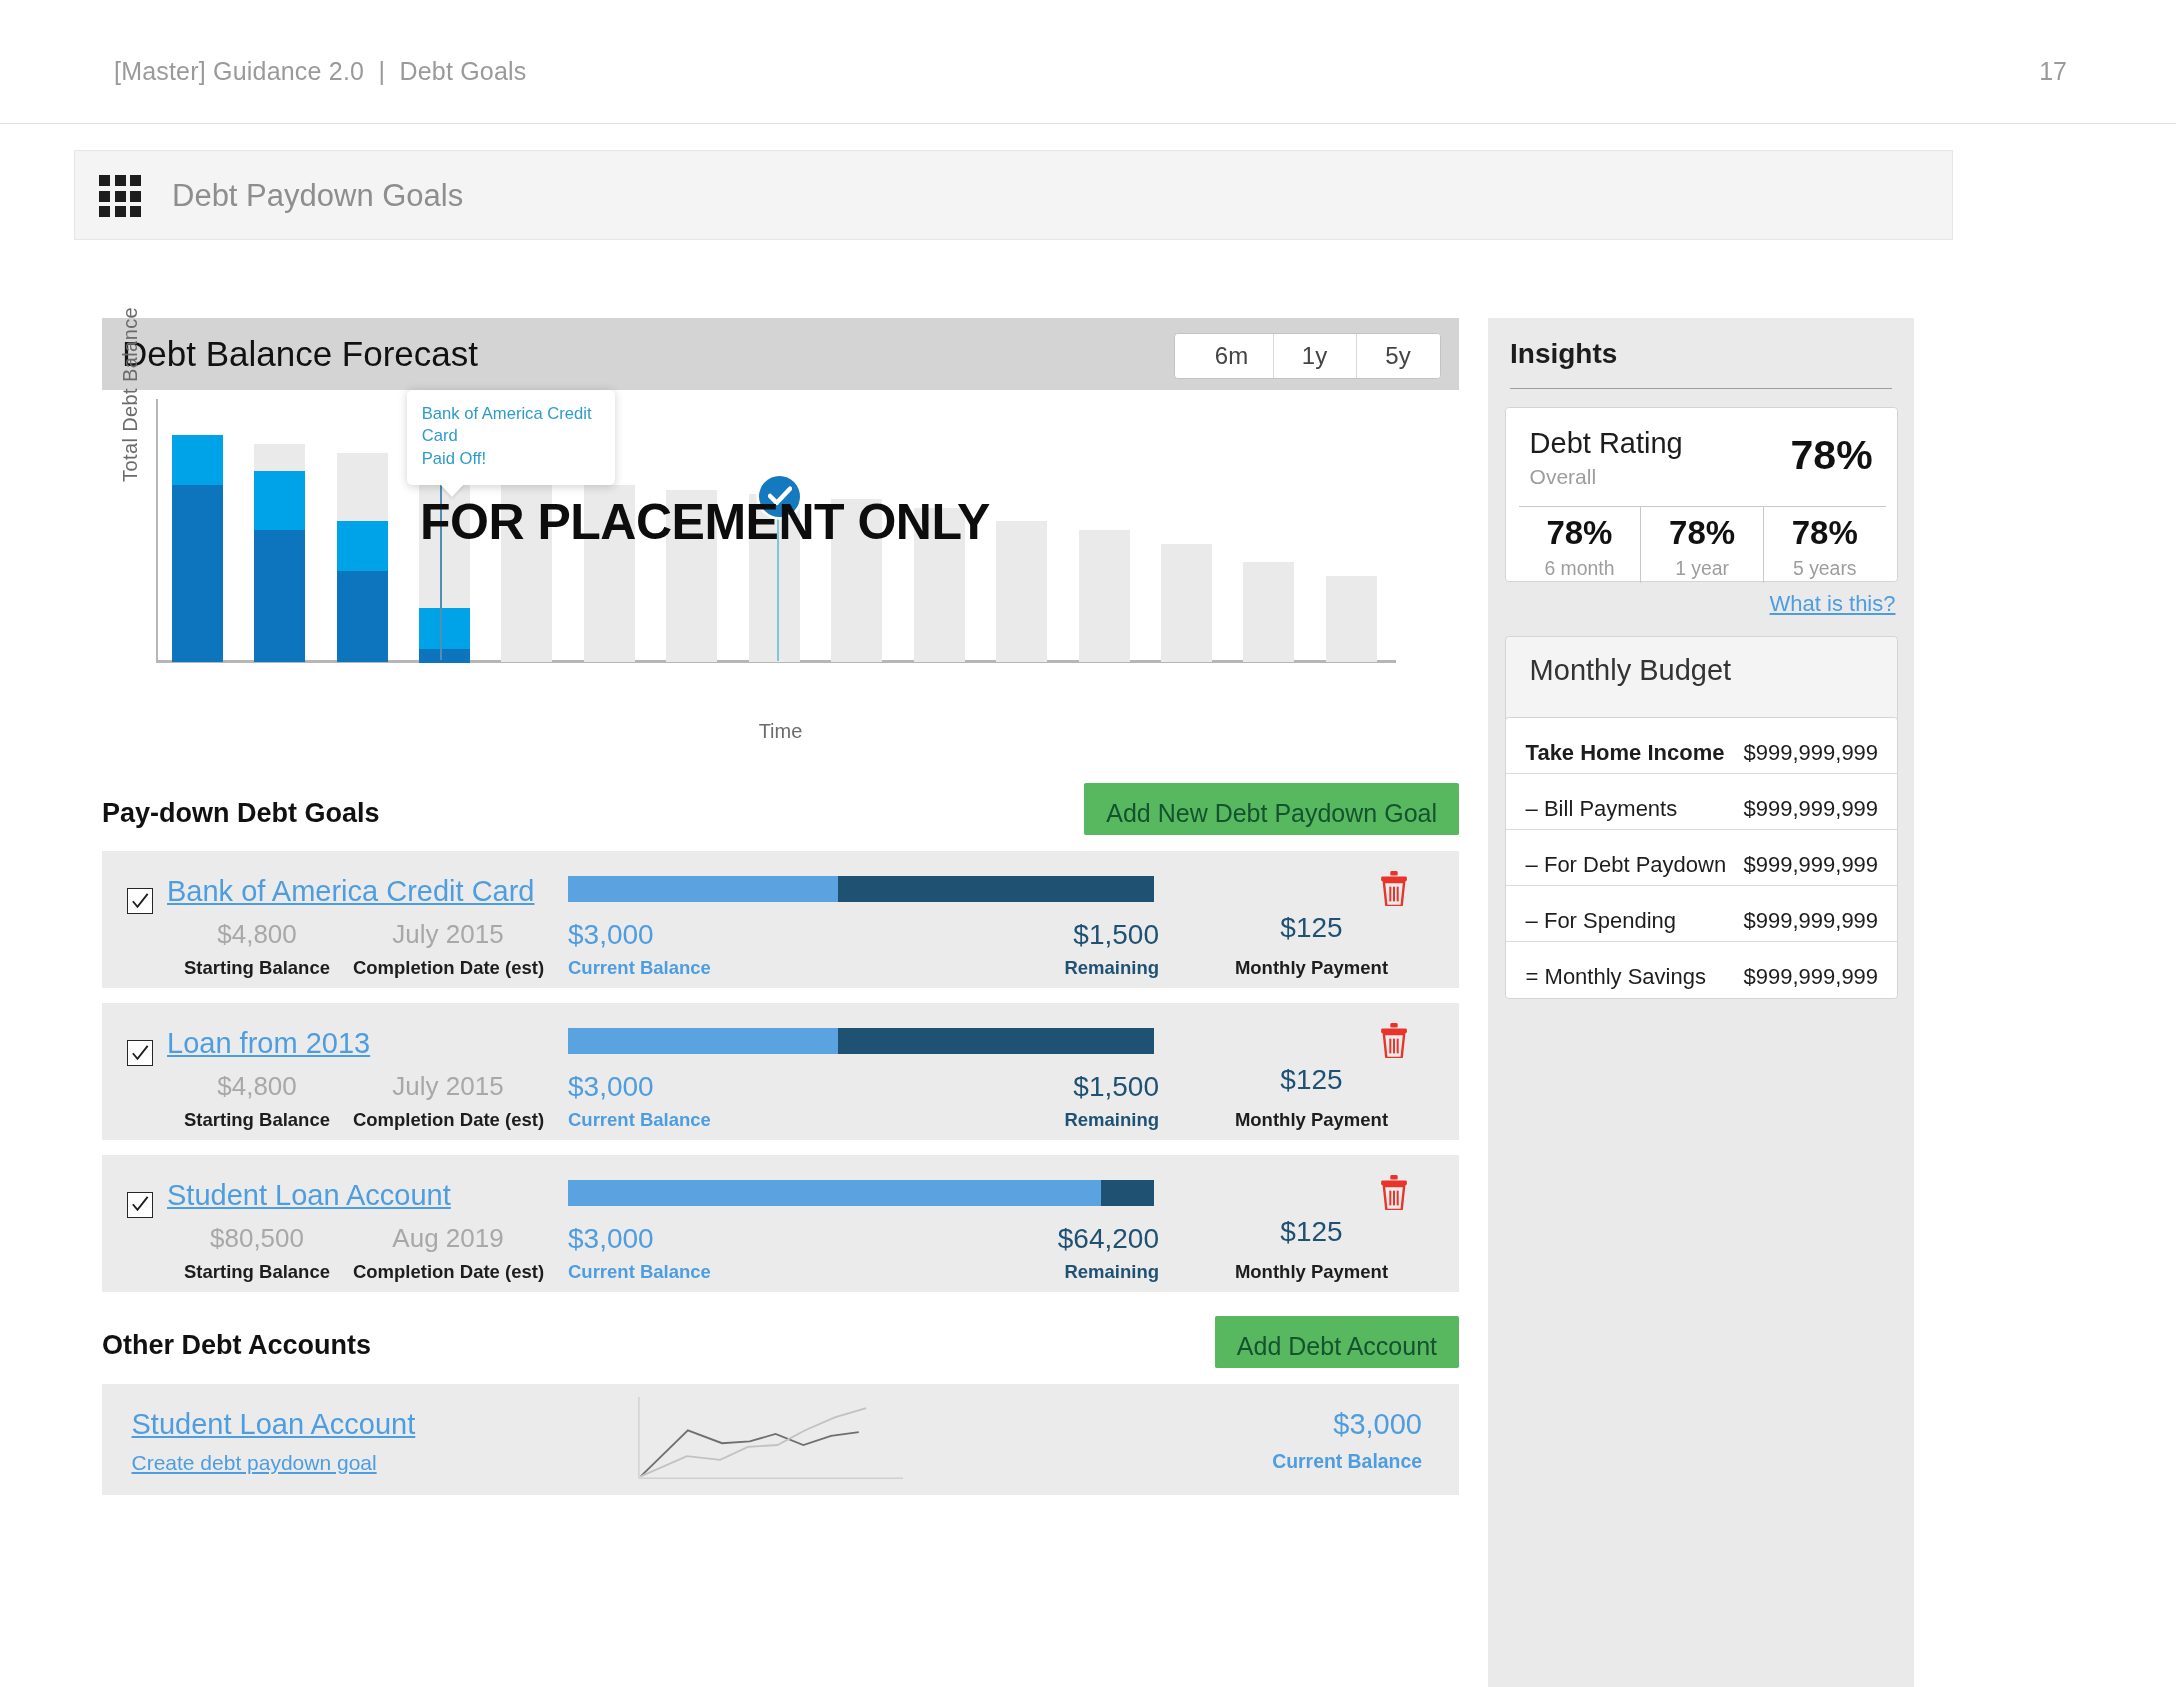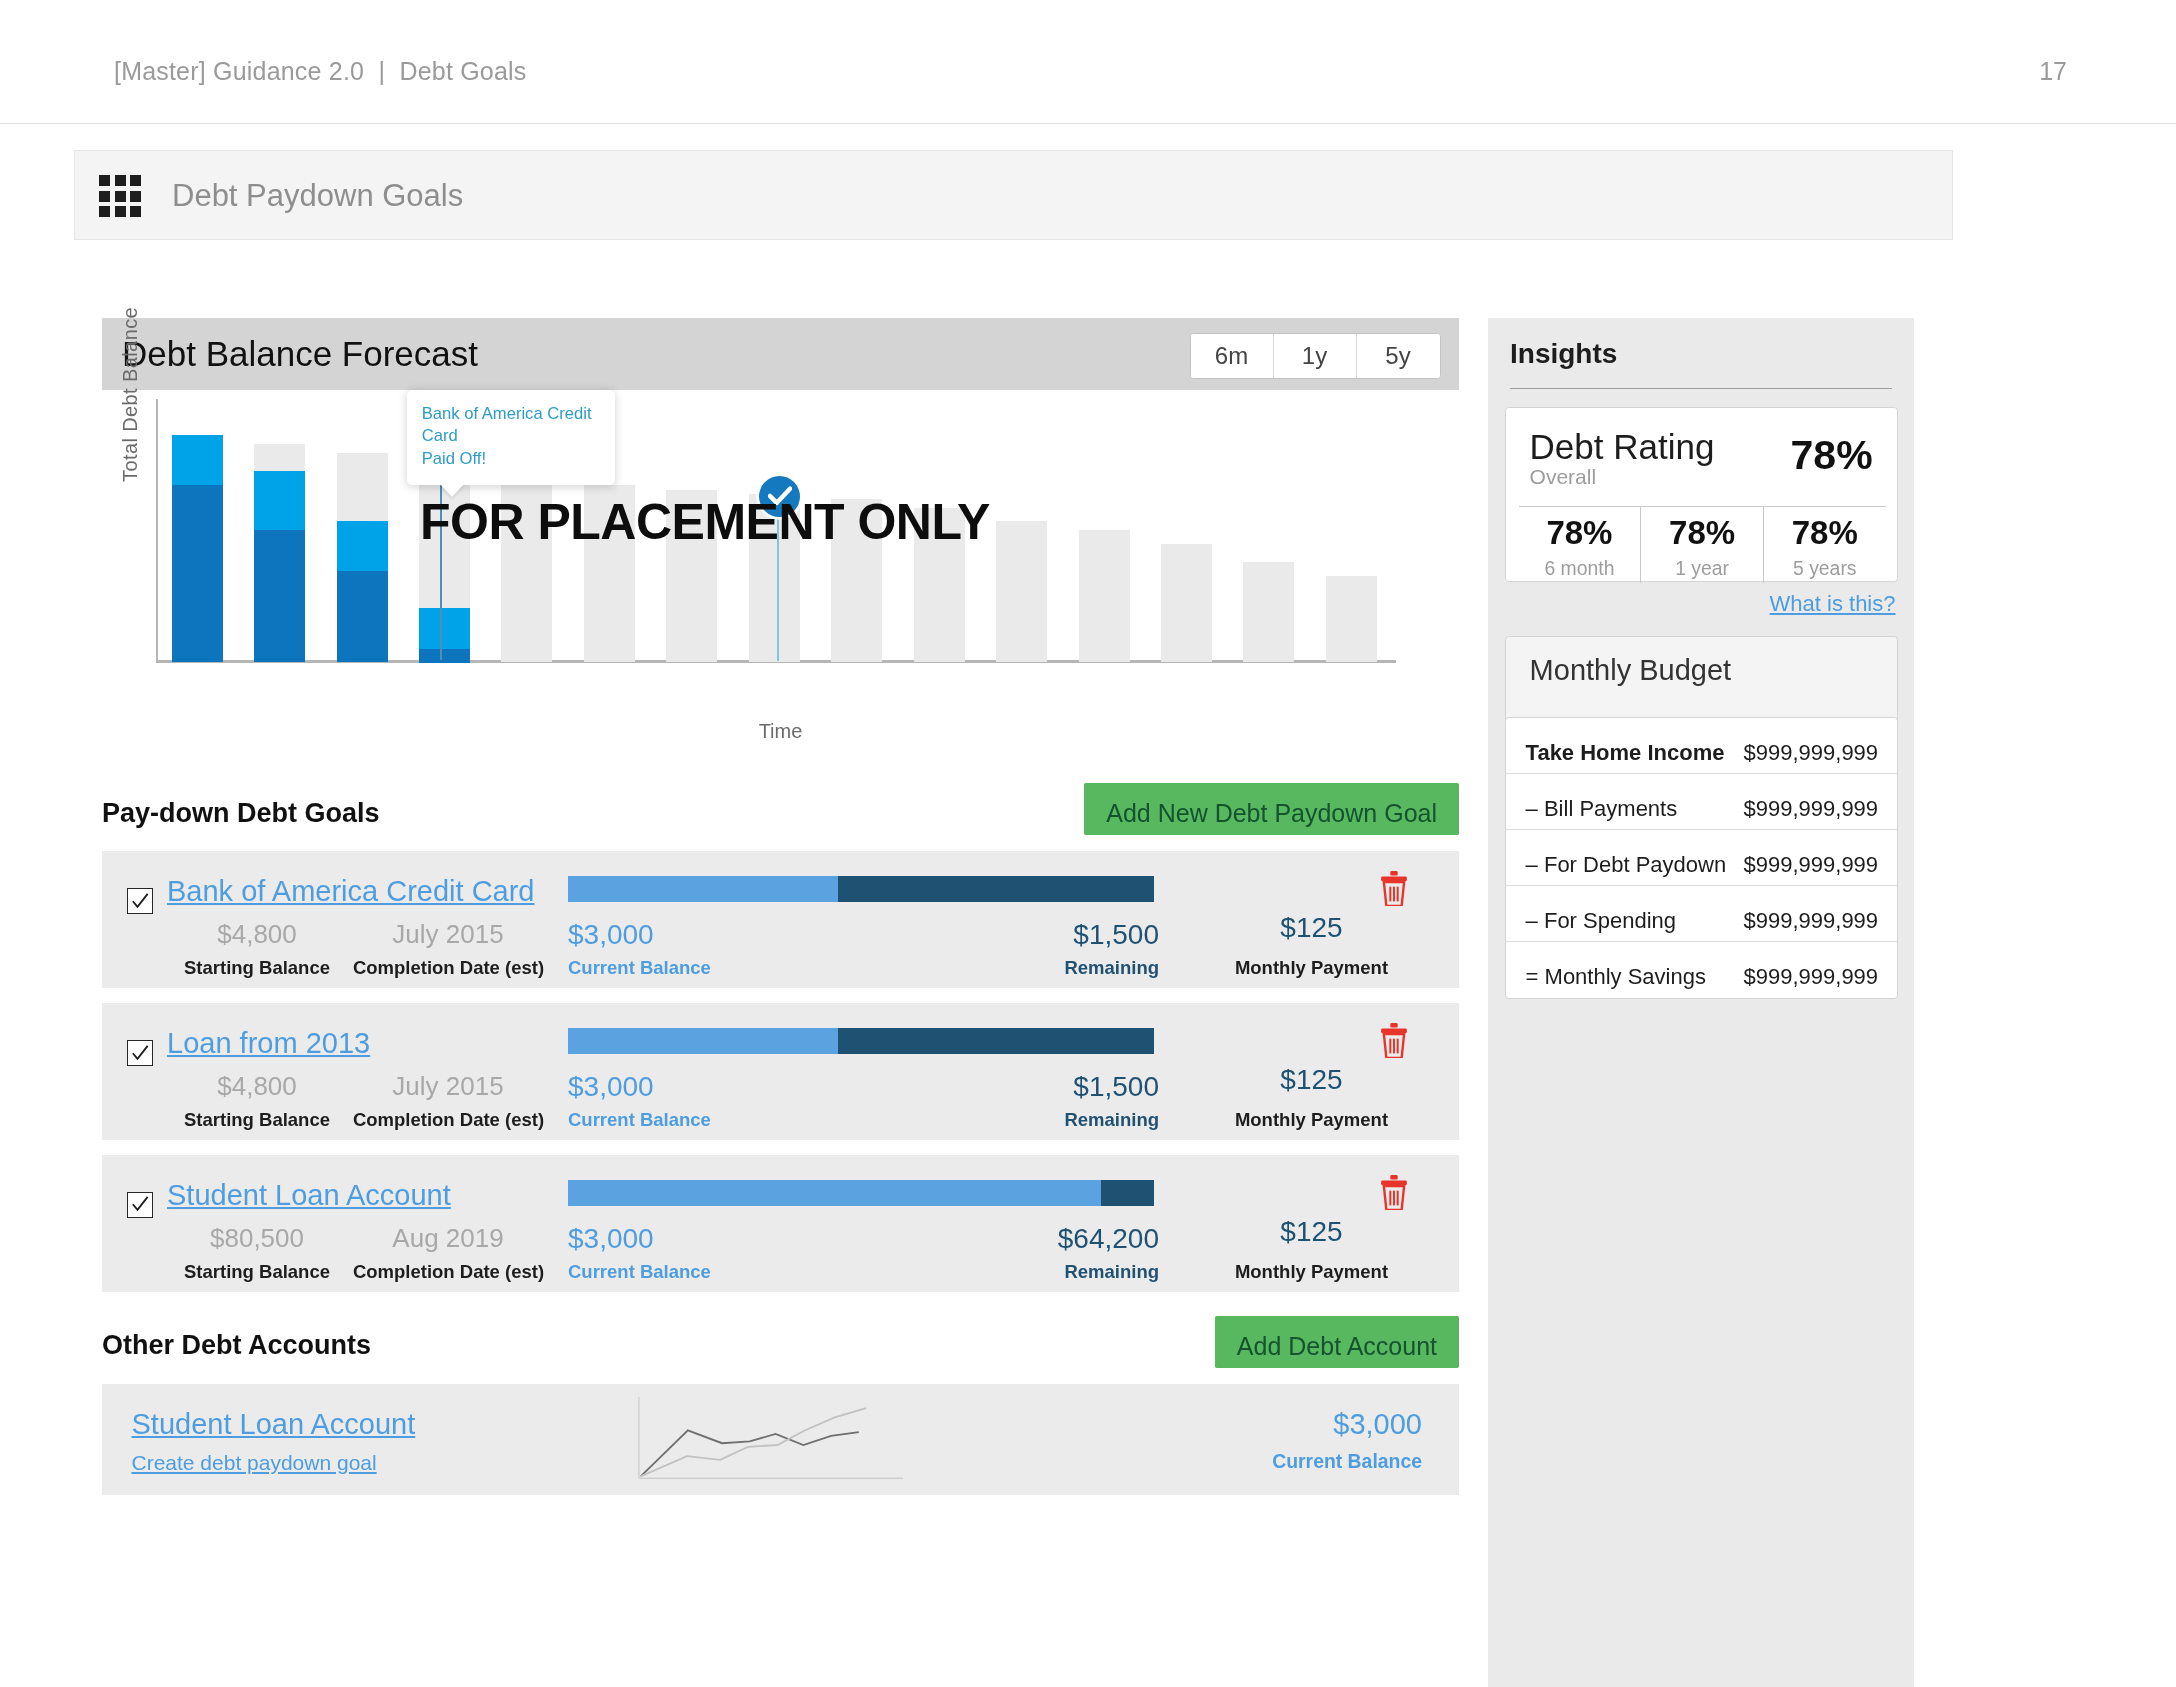--- a/index.html
+++ b/index.html
@@ -49,20 +49,21 @@
     position: relative; height: 72px; background: #d4d4d4;
     display: flex; align-items: center;
   }
   .chart-title {
     margin-left: 20px; font-size: 35px; color: #111; font-weight: 400;
   }
   .range-toggle {
     position: absolute; right: 18.5px; top: 14.8px;
     display: flex; border: 0.9px solid #c3c3c3; border-radius: 3.7px; overflow: hidden;
     background: #fff;
+    padding-left: 16px;
   }
   .range-toggle button {
     background: #ffffff; border: none; border-right: 0.9px solid #d8d8d8;
     font-family: "Liberation Sans", sans-serif;
     font-size: 24px; color: #444; padding: 7.4px 0; width: 83px; height: 44px;
     cursor: pointer;
   }
   .range-toggle button:last-child { border-right: none; }
 
   .chart-body { position: relative; height: 369px; background: #fff; }
@@ -237,21 +238,21 @@
     position: absolute; left: 22px; top: 20px;
     font-size: 28px; font-weight: 700; color: #1d1d1d;
   }
   .insights-rule {
     position: absolute; left: 22px; top: 70px; width: 382px; height: 0.9px; background: #9f9f9f;
   }
   .rating-card {
     position: absolute; left: 16.6px; top: 89px; width: 393px; height: 175px;
     background: #ffffff; border: 0.9px solid #d4d4d4; border-radius: 3.7px;
   }
-  .rating-name { position: absolute; left: 24px; top: 18.5px; font-size: 35px; color: #1d1d1d; }
+  .rating-name { position: absolute; left: 24px; top: 18.5px; font-size: 29px; color: #1d1d1d; }
   .rating-sub  { position: absolute; left: 24px; top: 57px; font-size: 21px; color: #9d9d9d; }
   .rating-pct  { position: absolute; right: 24px; top: 24px; font-size: 41px; font-weight: 700; color: #111; }
   .rating-divider { position: absolute; left: 13px; top: 98px; width: 367px; height: 0.9px; background: #c9c9c9; }
   .rating-cells { position: absolute; left: 13px; top: 99px; width: 367px; height: 76px; display: flex; }
   .rating-cell {
     flex: 1; position: relative; text-align: center; border-right: 0.9px solid #c9c9c9;
   }
   .rating-cell:last-child { border-right: none; }
   .rating-cell-val { position: absolute; left: 0; right: 0; top: 7.4px; font-size: 33px; font-weight: 700; color: #111; }
   .rating-cell-lbl { position: absolute; left: 0; right: 0; top: 50px; font-size: 19.4px; color: #9d9d9d; }

